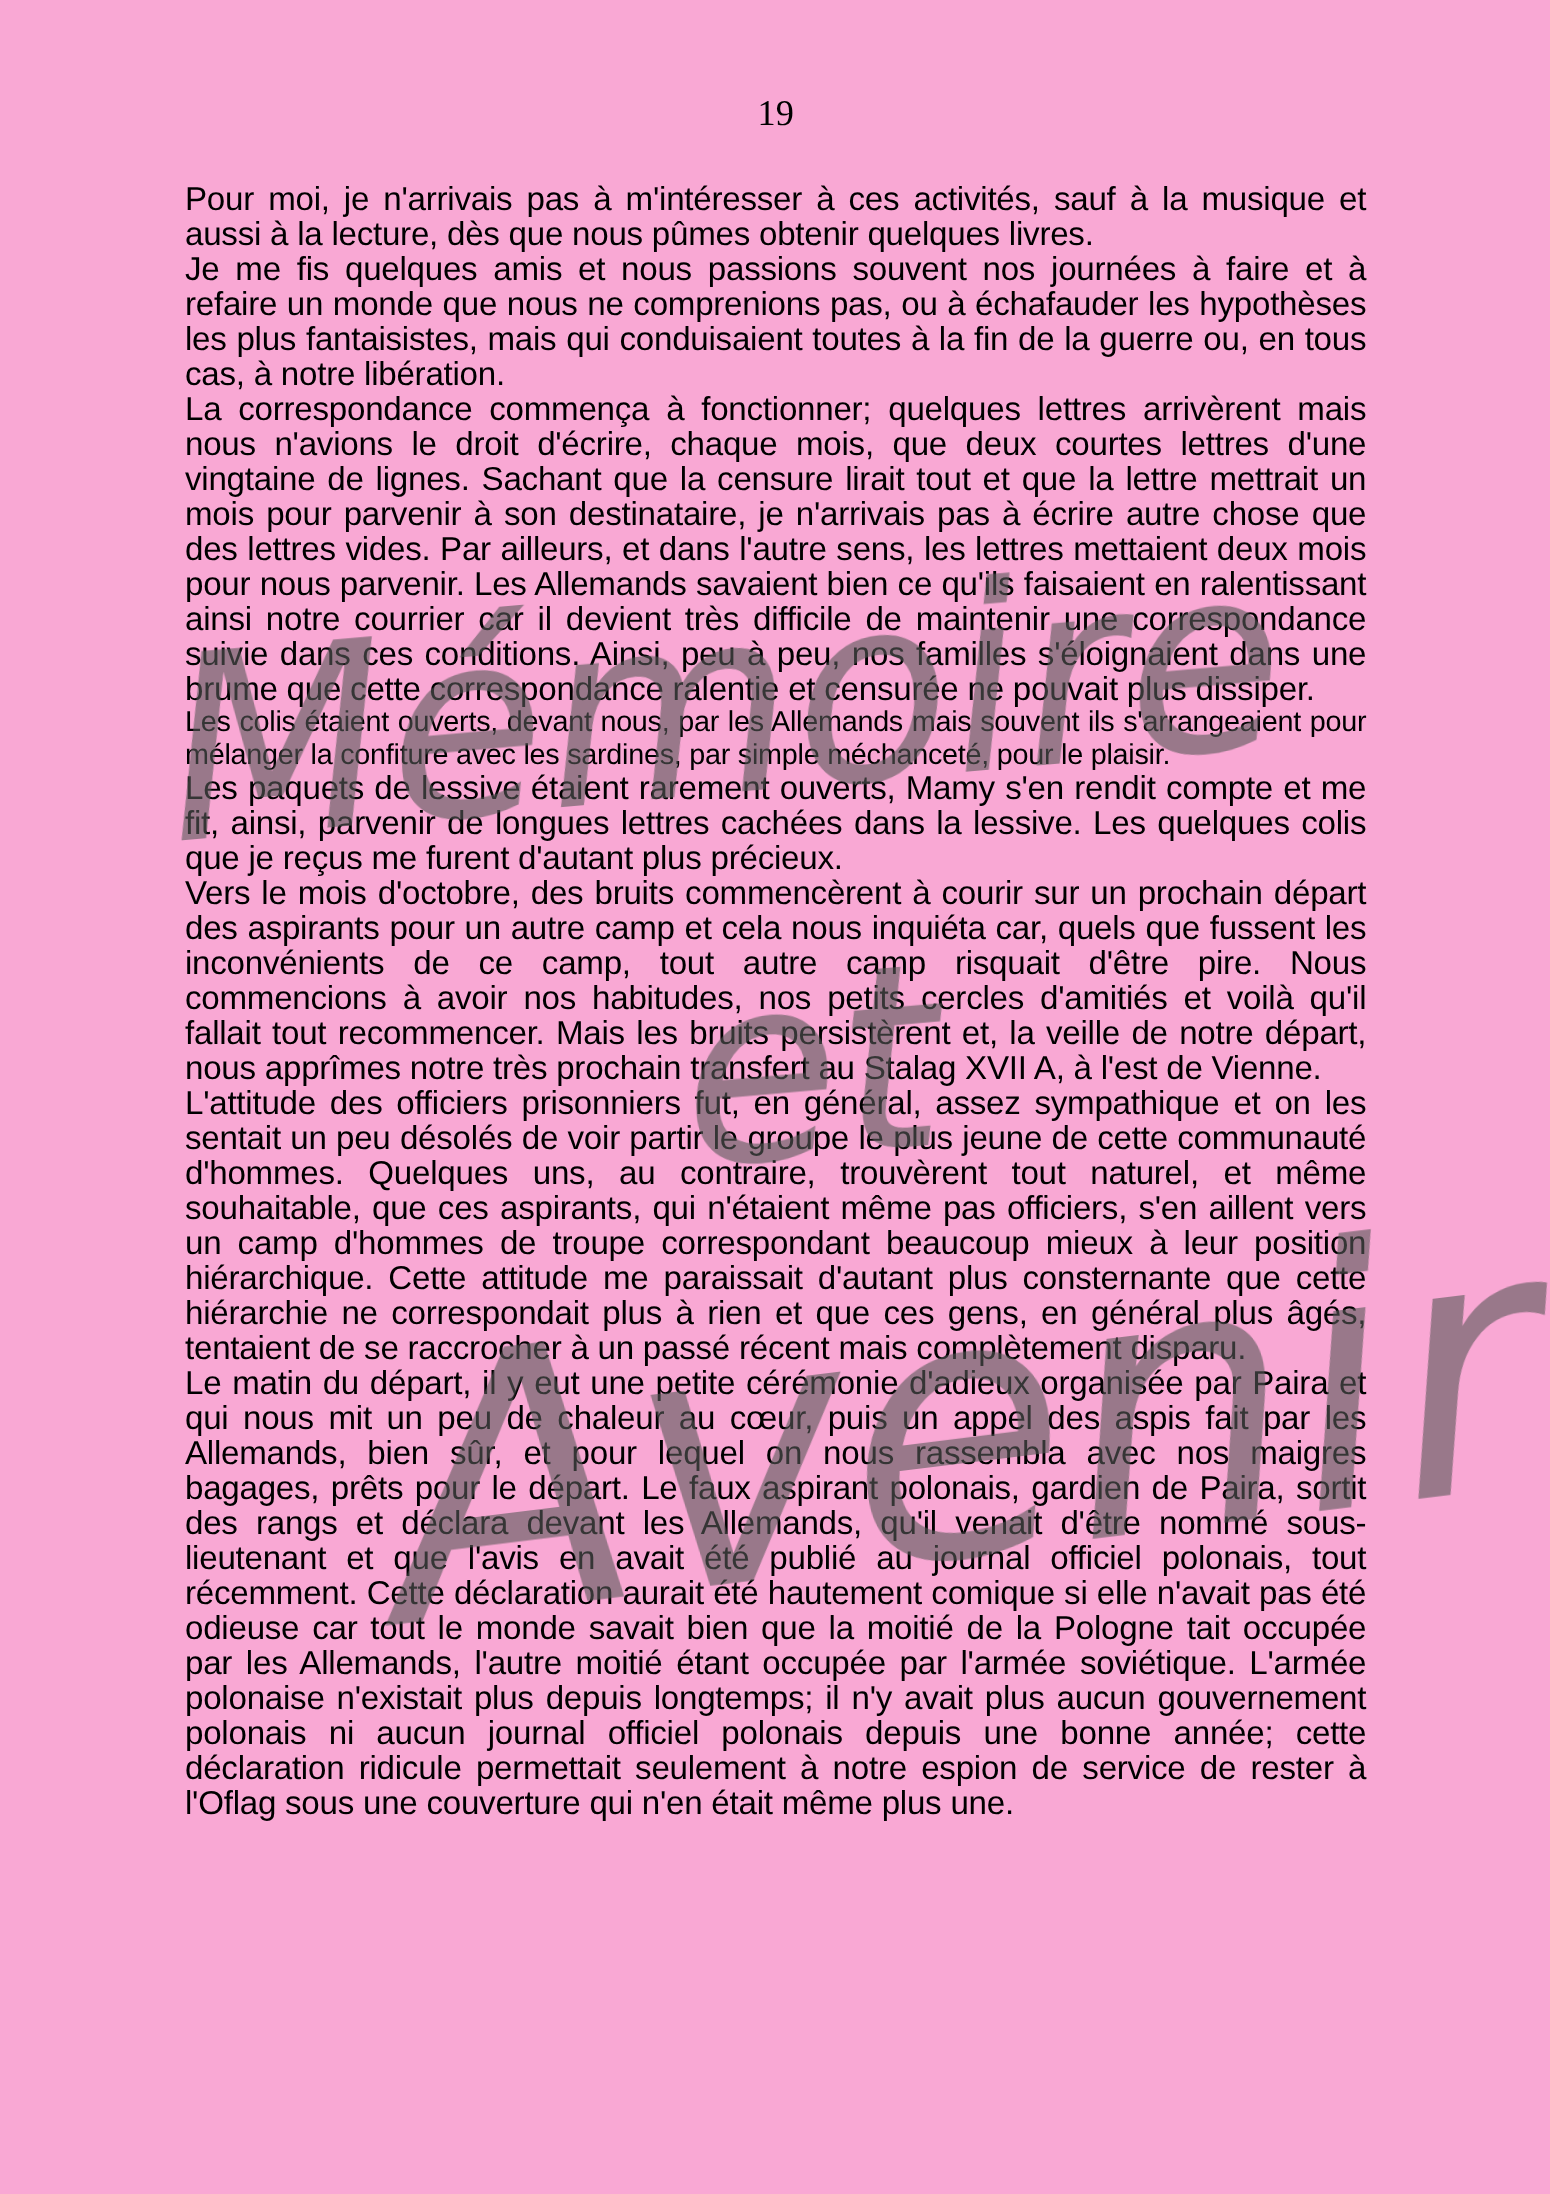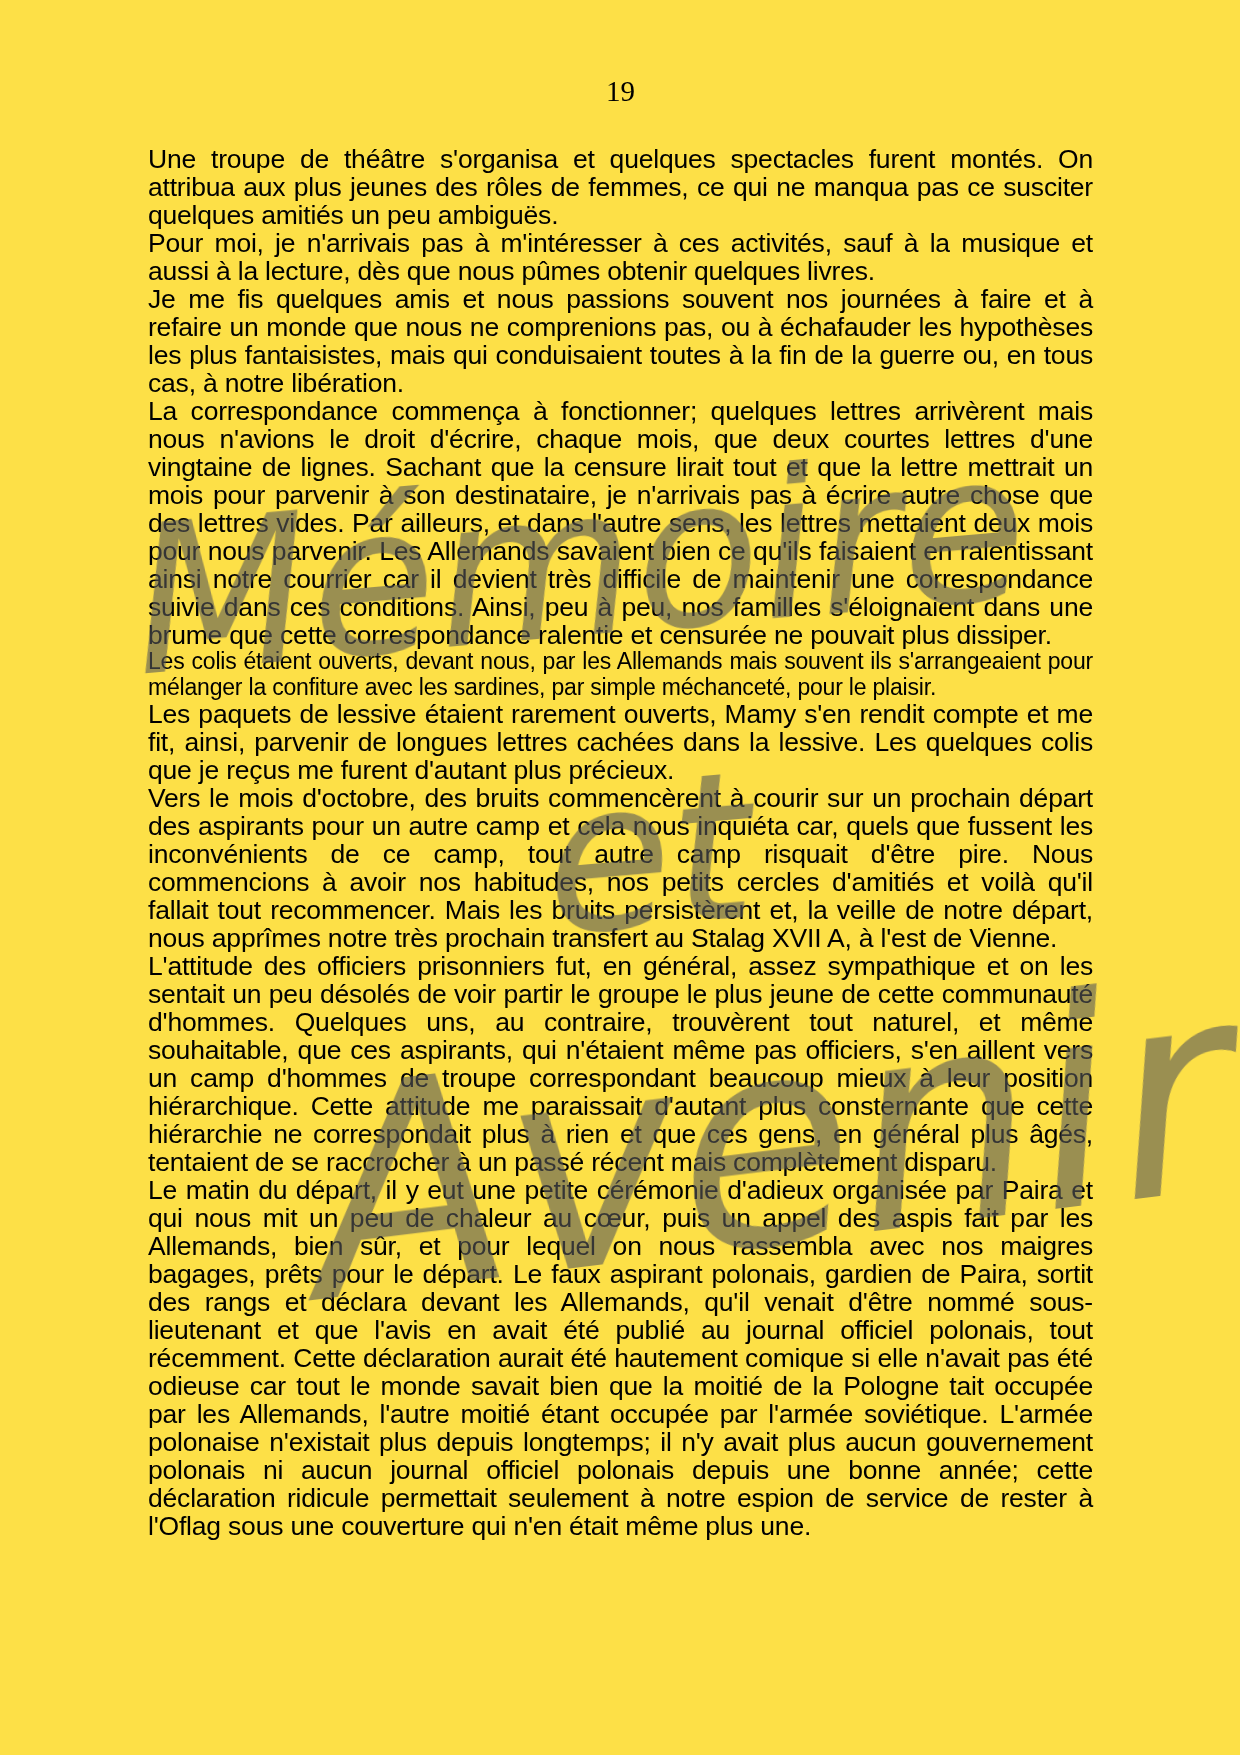--- a/index.html
+++ b/index.html
@@ -11,21 +11,21 @@
     width: 1240px;
     height: 1755px;
     position: relative;
     overflow: hidden;
     font-family: "Liberation Sans", sans-serif;
     color: #000000;
   }
   .page {
     position: absolute;
     inset: 0;
-    background: #fde047;
+    background: #f9a8d4;
   }
   .page-number {
     position: absolute;
     top: 76px;
     left: 148px;
     width: 945px;
     text-align: center;
     font-family: "Liberation Serif", "DejaVu Serif", serif;
     font-size: 29px;
     line-height: 30px;
@@ -89,21 +89,20 @@
   }
 </style>
 </head>
 <body>
 
 <div class="page">
 
   <div class="page-number">19</div>
 
   <div class="text-block">
-    <p class="para">Une troupe de théâtre s'organisa et quelques spectacles furent montés. On attribua aux plus jeunes des rôles de femmes, ce qui ne manqua pas ce susciter quelques amitiés un peu ambiguës.</p>
     <p class="para">Pour moi, je n'arrivais pas à m'intéresser à ces activités, sauf à la musique et aussi à la lecture, dès que nous pûmes obtenir quelques livres.</p>
     <p class="para">Je me fis quelques amis et nous passions souvent nos journées à faire et à refaire un monde que nous ne comprenions pas, ou à échafauder les hypothèses les plus fantaisistes, mais qui conduisaient toutes à la fin de la guerre ou, en tous cas, à notre libération.</p>
     <p class="para">La correspondance commença à fonctionner; quelques lettres arrivèrent mais nous n'avions le droit d'écrire, chaque mois, que deux courtes lettres d'une vingtaine de lignes. Sachant que la censure lirait tout et que la lettre mettrait un mois pour parvenir à son destinataire, je n'arrivais pas à écrire autre chose que des lettres vides. Par ailleurs, et dans l'autre sens, les lettres mettaient deux mois pour nous parvenir. Les Allemands savaient bien ce qu'ils faisaient en ralentissant ainsi notre courrier car il devient très difficile de maintenir une correspondance suivie dans ces conditions. Ainsi, peu à peu, nos familles s'éloignaient dans une brume que cette correspondance ralentie et censurée ne pouvait plus dissiper.</p>
     <p class="para small">Les colis étaient ouverts, devant nous, par les Allemands mais souvent ils s'arrangeaient pour mélanger la confiture avec les sardines, par simple méchanceté, pour le plaisir.</p>
     <p class="para">Les paquets de lessive étaient rarement ouverts, Mamy s'en rendit compte et me fit, ainsi, parvenir de longues lettres cachées dans la lessive. Les quelques colis que je reçus me furent d'autant plus précieux.</p>
     <p class="para">Vers le mois d'octobre, des bruits commencèrent à courir sur un prochain départ des aspirants pour un autre camp et cela nous inquiéta car, quels que fussent les inconvénients de ce camp, tout autre camp risquait d'être pire. Nous commencions à avoir nos habitudes, nos petits cercles d'amitiés et voilà qu'il fallait tout recommencer. Mais les bruits persistèrent et, la veille de notre départ, nous apprîmes notre très prochain transfert au Stalag XVII A, à l'est de Vienne.</p>
     <p class="para">L'attitude des officiers prisonniers fut, en général, assez sympathique et on les sentait un peu désolés de voir partir le groupe le plus jeune de cette communauté d'hommes. Quelques uns, au contraire, trouvèrent tout naturel, et même souhaitable, que ces aspirants, qui n'étaient même pas officiers, s'en aillent vers un camp d'hommes de troupe correspondant beaucoup mieux à leur position hiérarchique. Cette attitude me paraissait d'autant plus consternante que cette hiérarchie ne correspondait plus à rien et que ces gens, en général plus âgés, tentaient de se raccrocher à un passé récent mais complètement disparu.</p>
     <p class="para">Le matin du départ, il y eut une petite cérémonie d'adieux organisée par Paira et qui nous mit un peu de chaleur au cœur, puis un appel des aspis fait par les Allemands, bien sûr, et pour lequel on nous rassembla avec nos maigres bagages, prêts pour le départ. Le faux aspirant polonais, gardien de Paira, sortit des rangs et déclara devant les Allemands, qu'il venait d'être nommé sous-lieutenant et que l'avis en avait été publié au journal officiel polonais, tout récemment. Cette déclaration aurait été hautement comique si elle n'avait pas été odieuse car tout le monde savait bien que la moitié de la Pologne tait occupée par les Allemands, l'autre moitié étant occupée par l'armée soviétique. L'armée polonaise n'existait plus depuis longtemps; il n'y avait plus aucun gouvernement polonais ni aucun journal officiel polonais depuis une bonne année; cette déclaration ridicule permettait seulement à notre espion de service de rester à l'Oflag sous une couverture qui n'en était même plus une.</p>
   </div>
 

